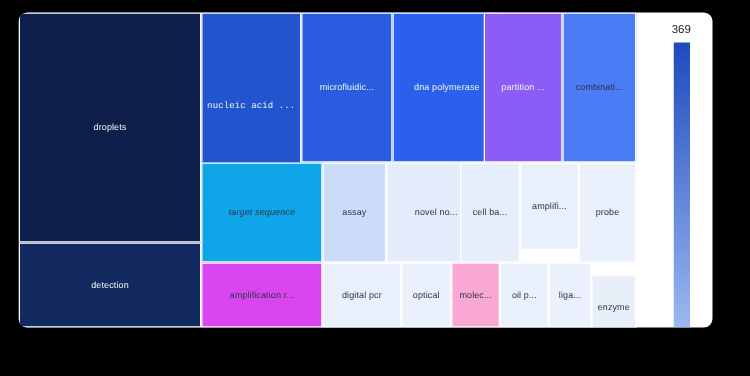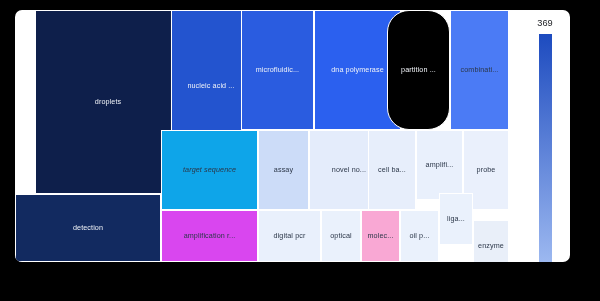--- a/index.html
+++ b/index.html
@@ -91,36 +91,36 @@
   }
 </style>
 </head>
 <body>
 
 <div id="root">
 
   <div id="chart-card">
 
     <div id="treemap">
-        <div class="tile" style="left: 0px; top: 0px; width: 146px; height: 184px; background: rgb(14, 31, 75); margin-left: 20px;">
+        <div class="tile" style="left: 0px; top: 0px; width: 146px; height: 184px; background: rgb(14, 31, 75);">
           <div class="tile-label lbl-light">droplets</div>
         </div>
         <div class="tile" style="left: 0px; top: 184px; width: 146px; height: 68px; background: rgb(18, 42, 96);">
           <div class="tile-label lbl-light">detection</div>
         </div>
-        <div class="tile" style="left: 156px; top: 0px; width: 80px; height: 152px; background: rgb(35, 84, 207);">
+        <div class="tile" style="left: 146px; top: 0px; width: 80px; height: 152px; background: rgb(35, 84, 207); font-family: Liberation Mono, monospace;">
           <div class="tile-label lbl-light">nucleic acid ...</div>
         </div>
         <div class="tile" style="left: 226px; top: 0px; width: 73px; height: 120px; background: rgb(42, 92, 224);">
           <div class="tile-label lbl-light">microfluidic...</div>
         </div>
         <div class="tile" style="left: 299px; top: 0px; width: 87px; height: 120px; background: rgb(43, 96, 239);">
           <div class="tile-label lbl-light">dna polymerase</div>
         </div>
-        <div class="tile" style="left: 372px; top: 0px; width: 63px; height: 120px; background: #000000; border-radius: 22px;">
+        <div class="tile" style="left: 372px; top: 0px; width: 63px; height: 120px; background: #8b5cf6;">
           <div class="tile-label lbl-light">partition ...</div>
         </div>
         <div class="tile" style="left: 435px; top: 0px; width: 59px; height: 120px; background: rgb(75, 123, 245);">
           <div class="tile-label lbl-dark">combinati...</div>
         </div>
         <div class="tile" style="left: 146px; top: 120px; width: 97px; height: 80px; background: #0ea5e9; font-style: italic;">
           <div class="tile-label lbl-dark">target sequence</div>
         </div>
         <div class="tile" style="left: 243px; top: 120px; width: 51px; height: 80px; background: rgb(204, 220, 248);">
           <div class="tile-label lbl-dark">assay</div>
@@ -145,21 +145,21 @@
         </div>
         <div class="tile" style="left: 306px; top: 200px; width: 40px; height: 52px; background: rgb(234, 241, 252);">
           <div class="tile-label lbl-dark">optical</div>
         </div>
         <div class="tile" style="left: 346px; top: 200px; width: 39px; height: 52px; background: #f9a8d4;">
           <div class="tile-label lbl-dark">molec...</div>
         </div>
         <div class="tile" style="left: 385px; top: 200px; width: 39px; height: 52px; background: rgb(234, 241, 252);">
           <div class="tile-label lbl-dark">oil p...</div>
         </div>
-        <div class="tile" style="left: 424px; top: 183px; width: 34px; height: 52px; background: rgb(234, 241, 252);">
+        <div class="tile" style="left: 424px; top: 200px; width: 34px; height: 52px; background: rgb(234, 241, 252);">
           <div class="tile-label lbl-dark">liga...</div>
         </div>
         <div class="tile" style="left: 458px; top: 200px; width: 36px; height: 52px; background: rgb(233, 239, 249); margin-top: 10px;">
           <div class="tile-label lbl-dark">enzyme</div>
         </div>
       </div>
 
     <div id="colorbar-group">
       <div id="colorbar-top-label">369</div>
       <div id="colorbar-bar" style="background: linear-gradient(rgb(29, 75, 191) 0%, rgb(156, 184, 240) 100%);"></div>

